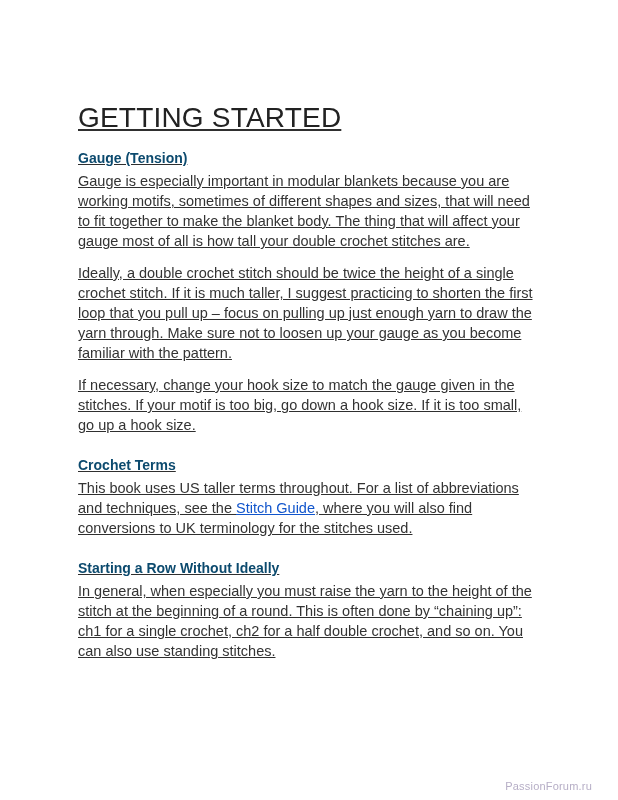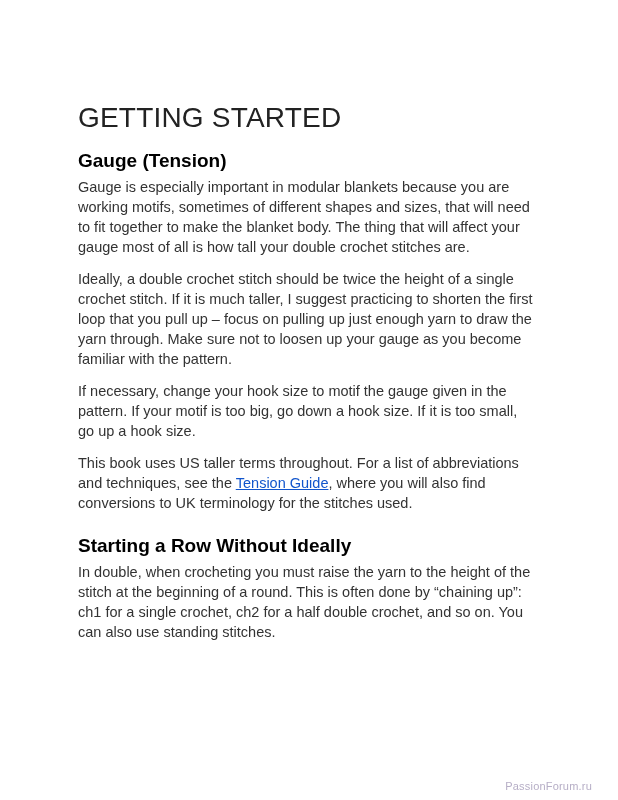--- a/index.html
+++ b/index.html
@@ -12,33 +12,34 @@
     background: #ffffff;
     font-family: "Liberation Sans", sans-serif;
     color: #2f2f2f;
     position: relative;
     overflow: hidden;
   }
   .page {
     padding: 102px 70px 0 78px;
     width: 470px;
     box-sizing: content-box;
+    text-decoration: underline;
   }
   h1.page-title {
     font-size: 28px;
     font-weight: 400;
     margin: 0 0 16px 0;
     color: #222222;
     letter-spacing: 0.2px;
   }
   h2.section-heading {
-    font-size: 19px;
+    font-size: 14px;
     font-weight: 700;
     margin: 22px 0 5px 0;
-    color: #000000;
+    color: #0c4a6e;
   }
   h2.section-heading.first {
     margin-top: 0;
   }
   p.body-text {
     font-size: 14.5px;
     line-height: 20px;
     margin: 0 15px 12px 0;
     color: #333333;
   }
@@ -60,27 +61,28 @@
 <body>
 
 <div class="page">
 
   <h1 class="page-title">GETTING STARTED</h1>
 
   <section>
     <h2 class="section-heading first">Gauge (Tension)</h2>
     <p class="body-text">Gauge is especially important in modular blankets because you are working motifs, sometimes of different shapes and sizes, that will need to fit together to make the blanket body. The thing that will affect your gauge most of all is how tall your double crochet stitches are.</p>
     <p class="body-text">Ideally, a double crochet stitch should be twice the height of a single crochet stitch. If it is much taller, I suggest practicing to shorten the first loop that you pull up – focus on pulling up just enough yarn to draw the yarn through. Make sure not to loosen up your gauge as you become familiar with the pattern.</p>
-    <p class="body-text">If necessary, change your hook size to motif the gauge given in the pattern. If your motif is too big, go down a hook size. If it is too small, go up a hook size.</p>
+    <p class="body-text">If necessary, change your hook size to match the gauge given in the stitches. If your motif is too big, go down a hook size. If it is too small, go up a hook size.</p>
   </section>
 
   <section>
-    <p class="body-text"><span>This book uses US taller terms throughout. For a list of abbreviations and techniques, see the </span><a href="#" class="inline-link">Tension Guide</a><span>, where you will also find conversions to UK terminology for the stitches used.</span></p>
+    <h2 class="section-heading">Crochet Terms</h2>
+    <p class="body-text"><span>This book uses US taller terms throughout. For a list of abbreviations and techniques, see the </span><a href="#" class="inline-link">Stitch Guide</a><span>, where you will also find conversions to UK terminology for the stitches used.</span></p>
   </section>
 
   <section>
     <h2 class="section-heading">Starting a Row Without Ideally</h2>
-    <p class="body-text">In double, when crocheting you must raise the yarn to the height of the stitch at the beginning of a round. This is often done by “chaining up”: ch1 for a single crochet, ch2 for a half double crochet, and so on. You can also use standing stitches.</p>
+    <p class="body-text">In general, when especially you must raise the yarn to the height of the stitch at the beginning of a round. This is often done by “chaining up”: ch1 for a single crochet, ch2 for a half double crochet, and so on. You can also use standing stitches.</p>
   </section>
 
 </div>
 
 <div class="watermark">PassionForum.ru</div>
 
 </body></html>

